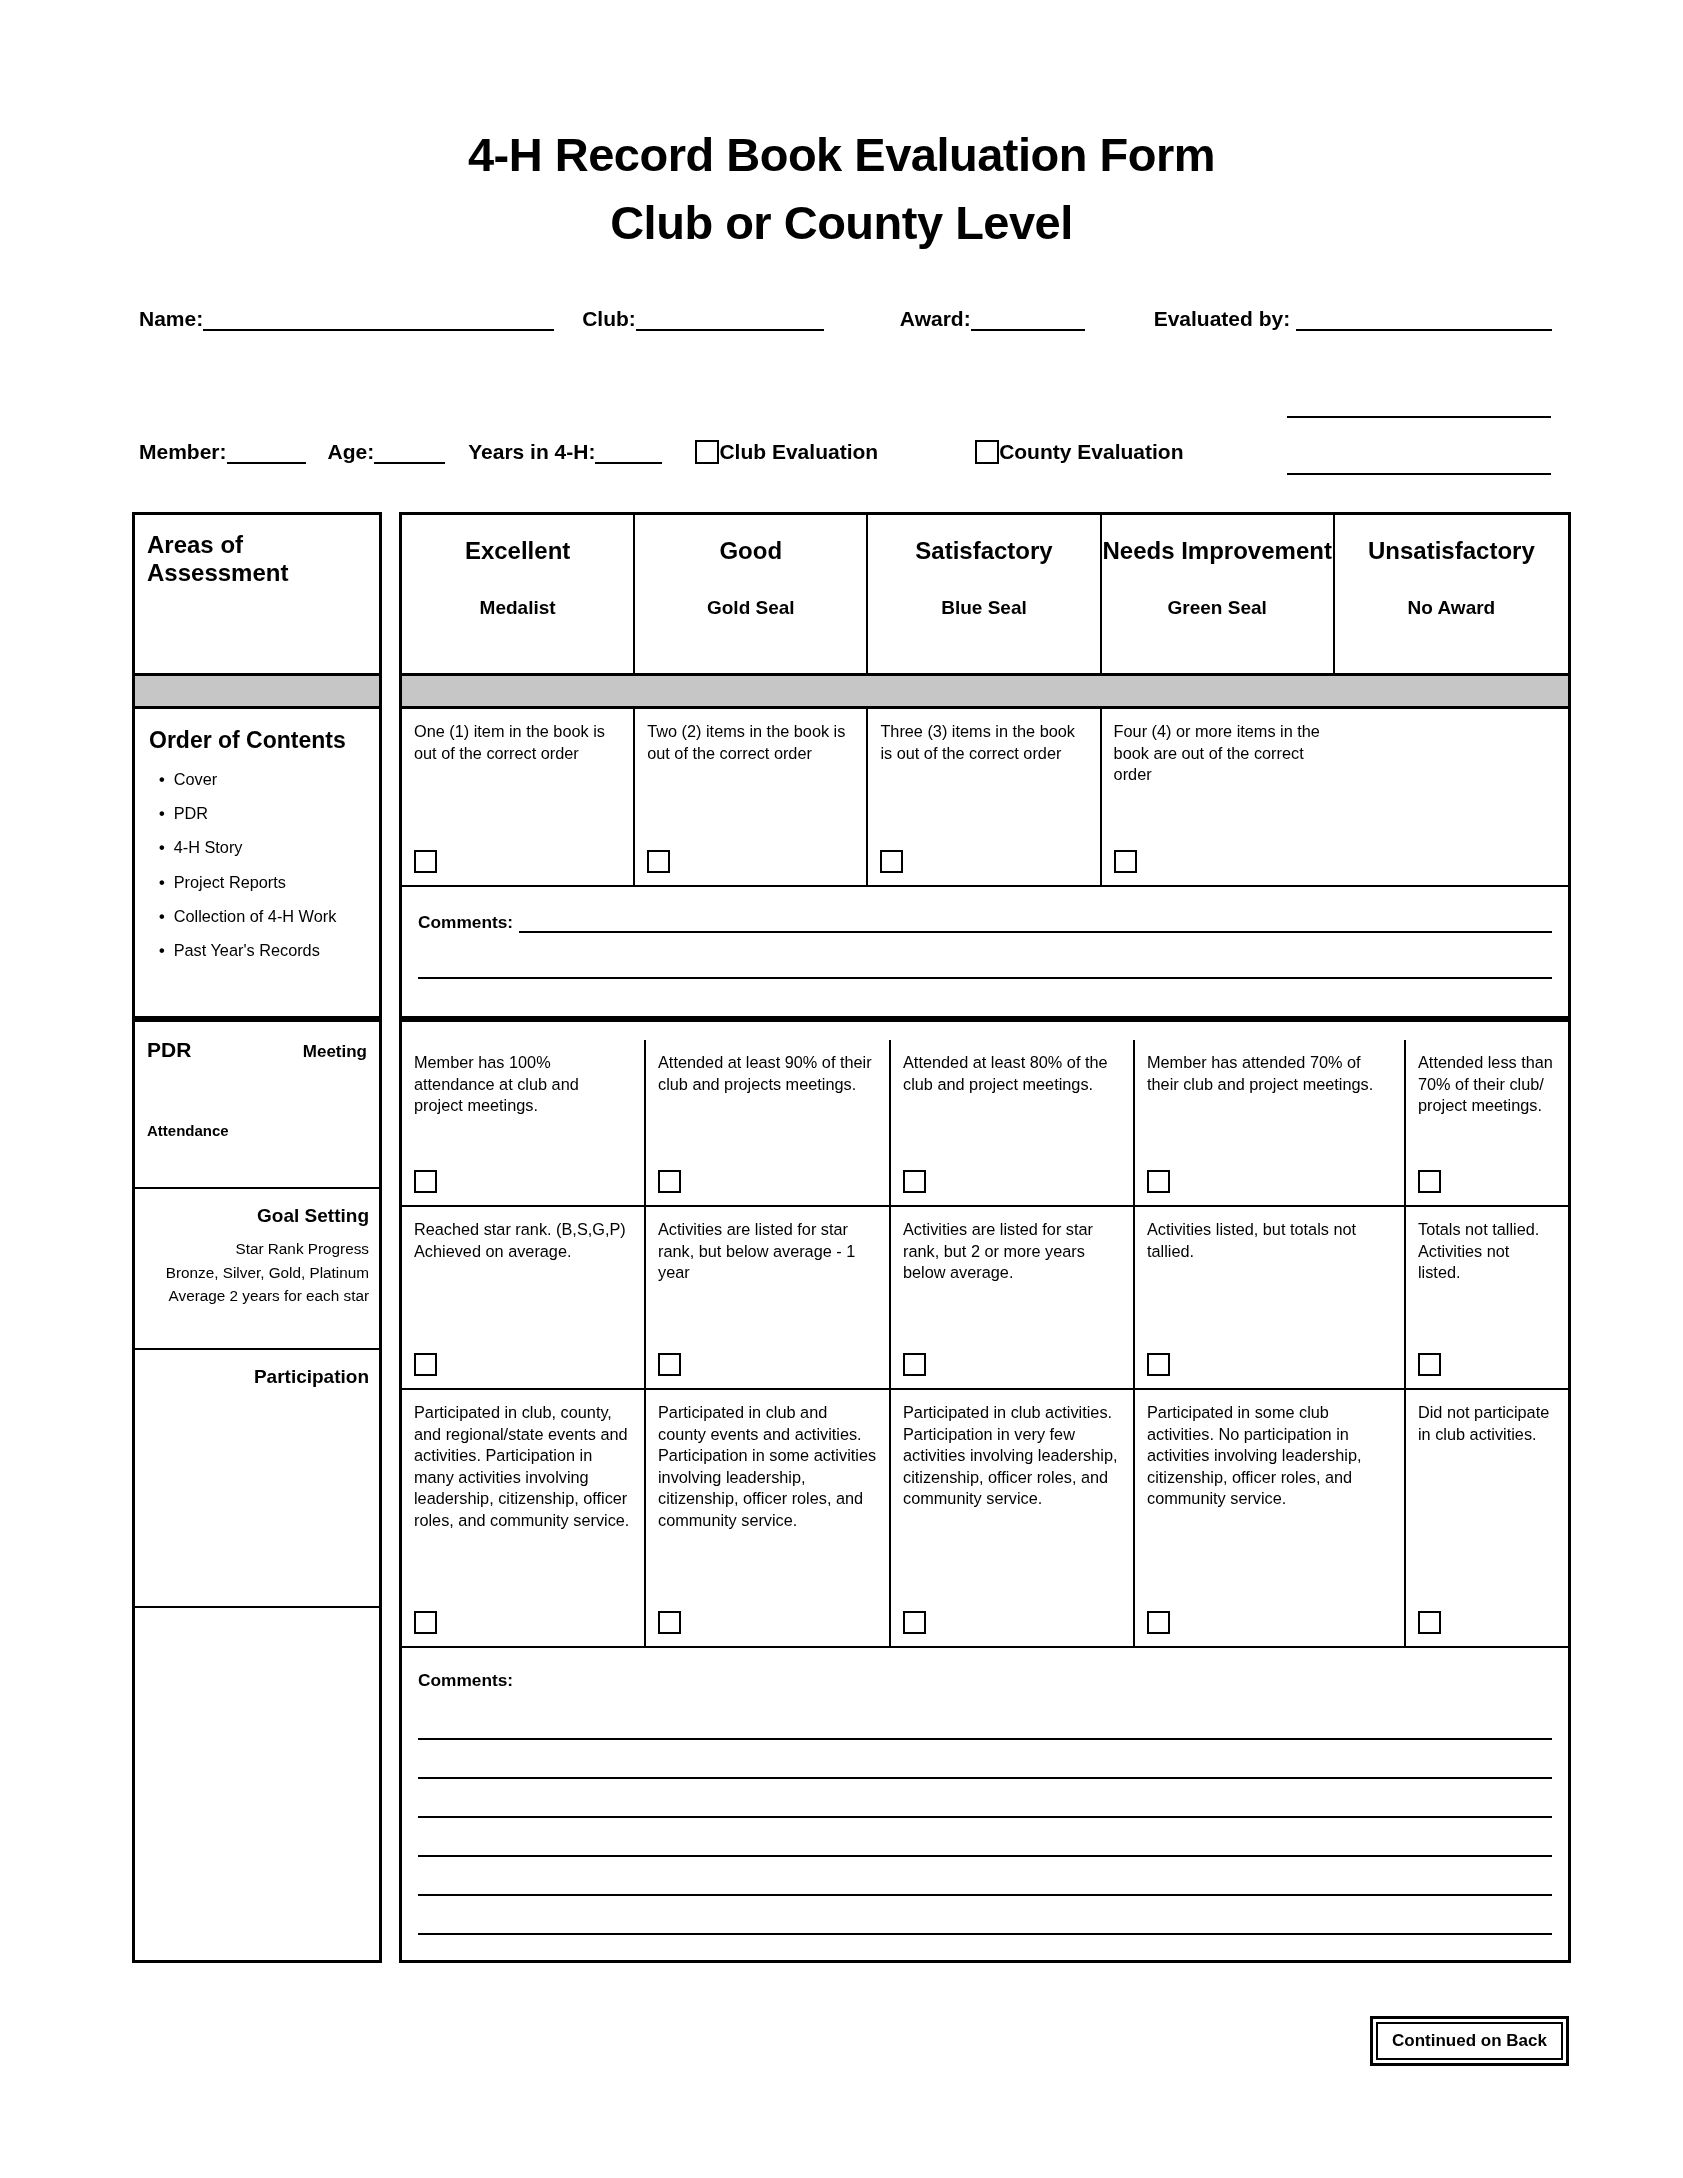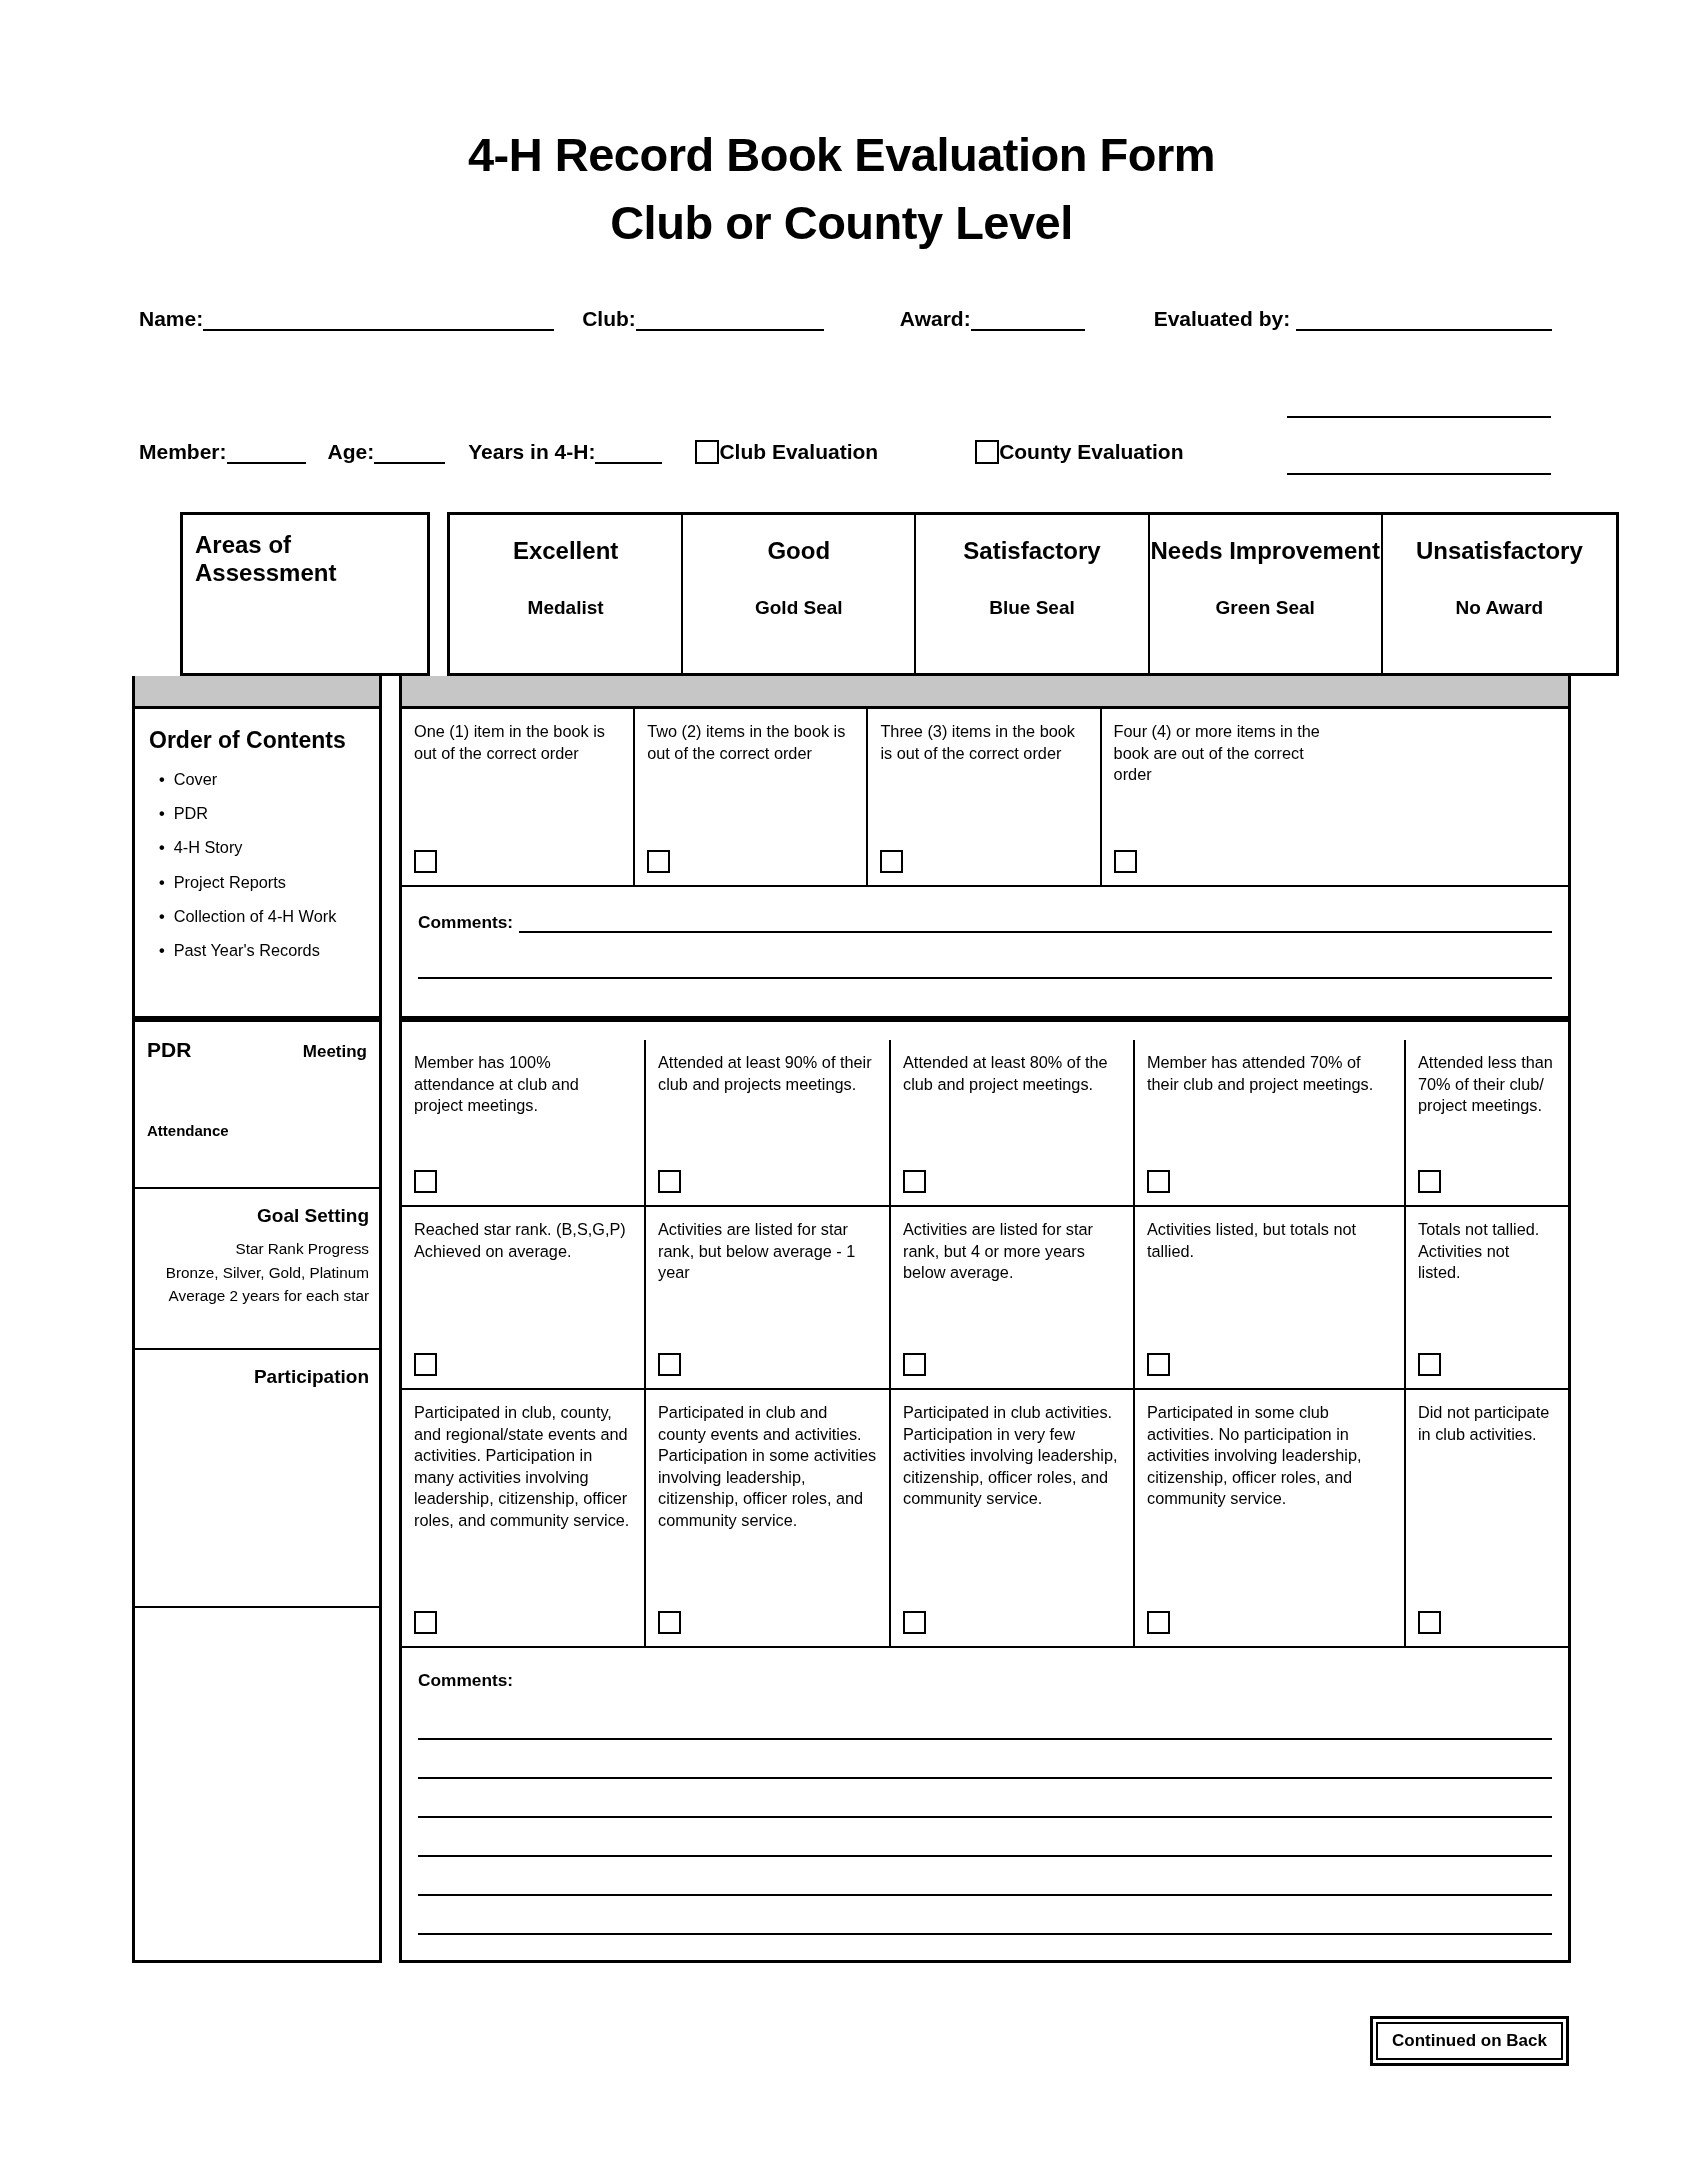--- a/index.html
+++ b/index.html
@@ -36,21 +36,21 @@
   .rline2 { top:473px; }
 
   
   .assess-table { position:absolute; top:512px; left:132px; width:1439px; }
   .block { display:flex; width:100%; }
   .lab { width:250px; flex-shrink:0; border:3px solid #000; background:#fff; }
   .gapcol { width:17px; flex-shrink:0; background:#fff; }
   .con { flex:1; border:3px solid #000; background:#fff; }
 
   
-  .header-block { height:164px;margin-left:48px; }
+  .header-block { height:164px; }
   .areas-cell { padding:16px 12px; font-size:24px; font-weight:600; }
   .header-cols { display:grid; grid-template-columns:repeat(5,1fr); height:100%; }
   .h-cell { border-right:2px solid #000; text-align:center; padding-top:22px; }
   .h-cell:last-child { border-right:none; }
   .h-title { font-size:24px; font-weight:600; }
   .h-sub { margin-top:32px; font-size:19px; font-weight:600; }
 
   
   .gray-block { height:30px; }
   .gray-lab { width:250px; flex-shrink:0; background:#c6c6c6; border-left:3px solid #000; border-right:3px solid #000; }
@@ -279,21 +279,21 @@
 
           <div class="bcell">
             <div class="cell-text">Reached star rank. (B,S,G,P) Achieved on average.</div>
             <span class="cb"></span>
           </div>
           <div class="bcell">
             <div class="cell-text">Activities are listed for star rank, but below average - 1 year</div>
             <span class="cb"></span>
           </div>
           <div class="bcell">
-            <div class="cell-text">Activities are listed for star rank, but 4 or more years below average.</div>
+            <div class="cell-text">Activities are listed for star rank, but 2 or more years below average.</div>
             <span class="cb"></span>
           </div>
           <div class="bcell">
             <div class="cell-text">Activities listed, but totals not tallied.</div>
             <span class="cb"></span>
           </div>
           <div class="bcell col5">
             <div class="cell-text">Totals not tallied. Activities not listed.</div>
             <span class="cb"></span>
           </div>

